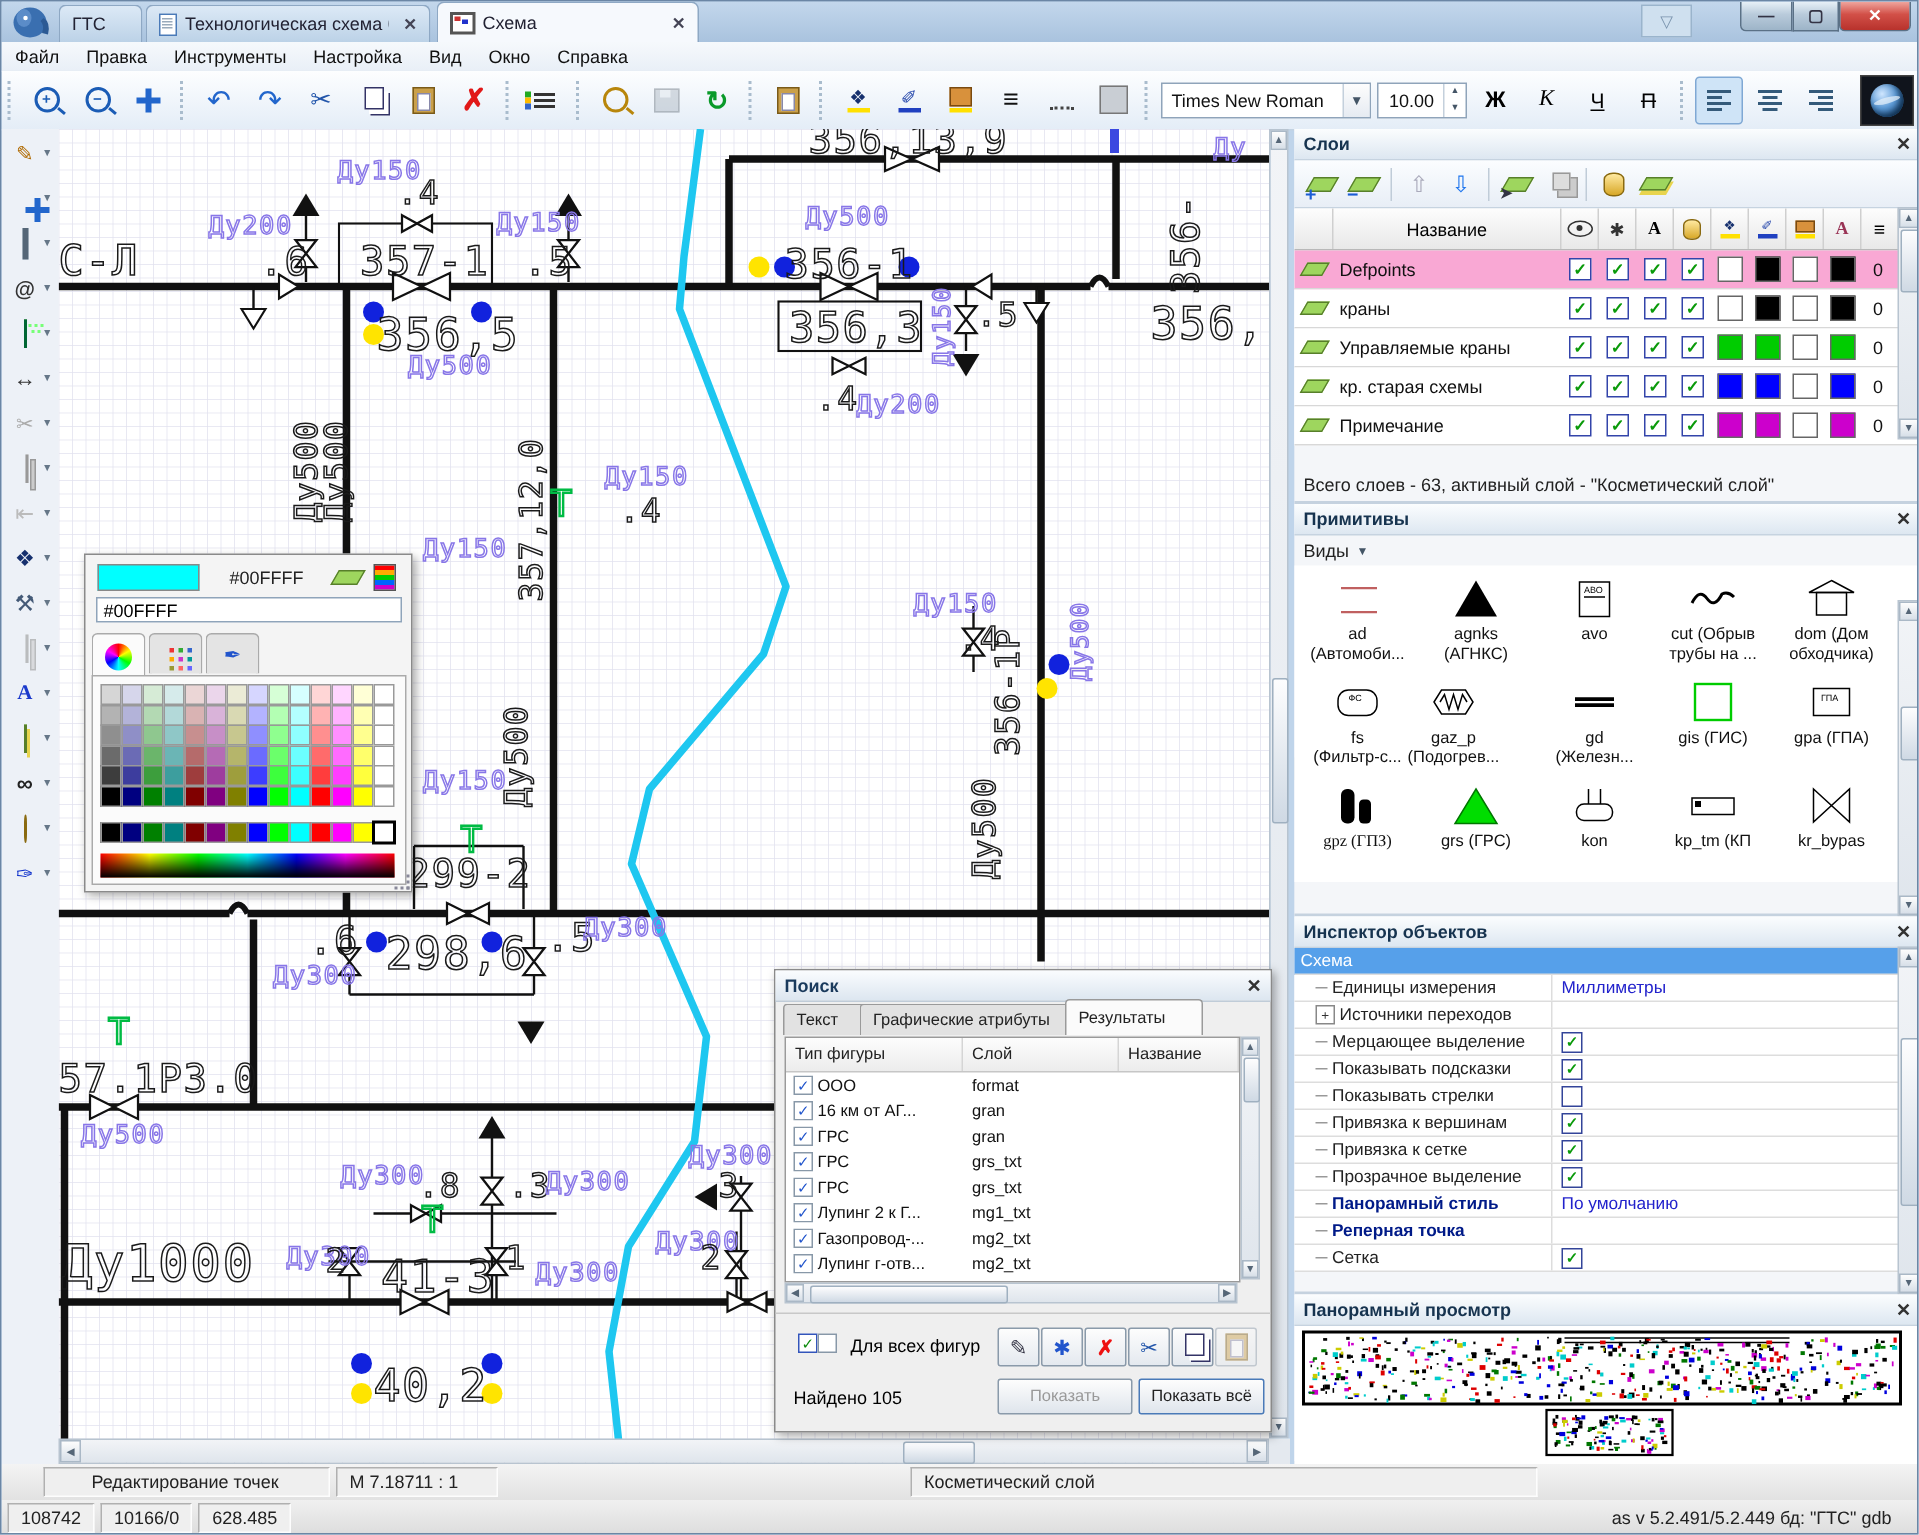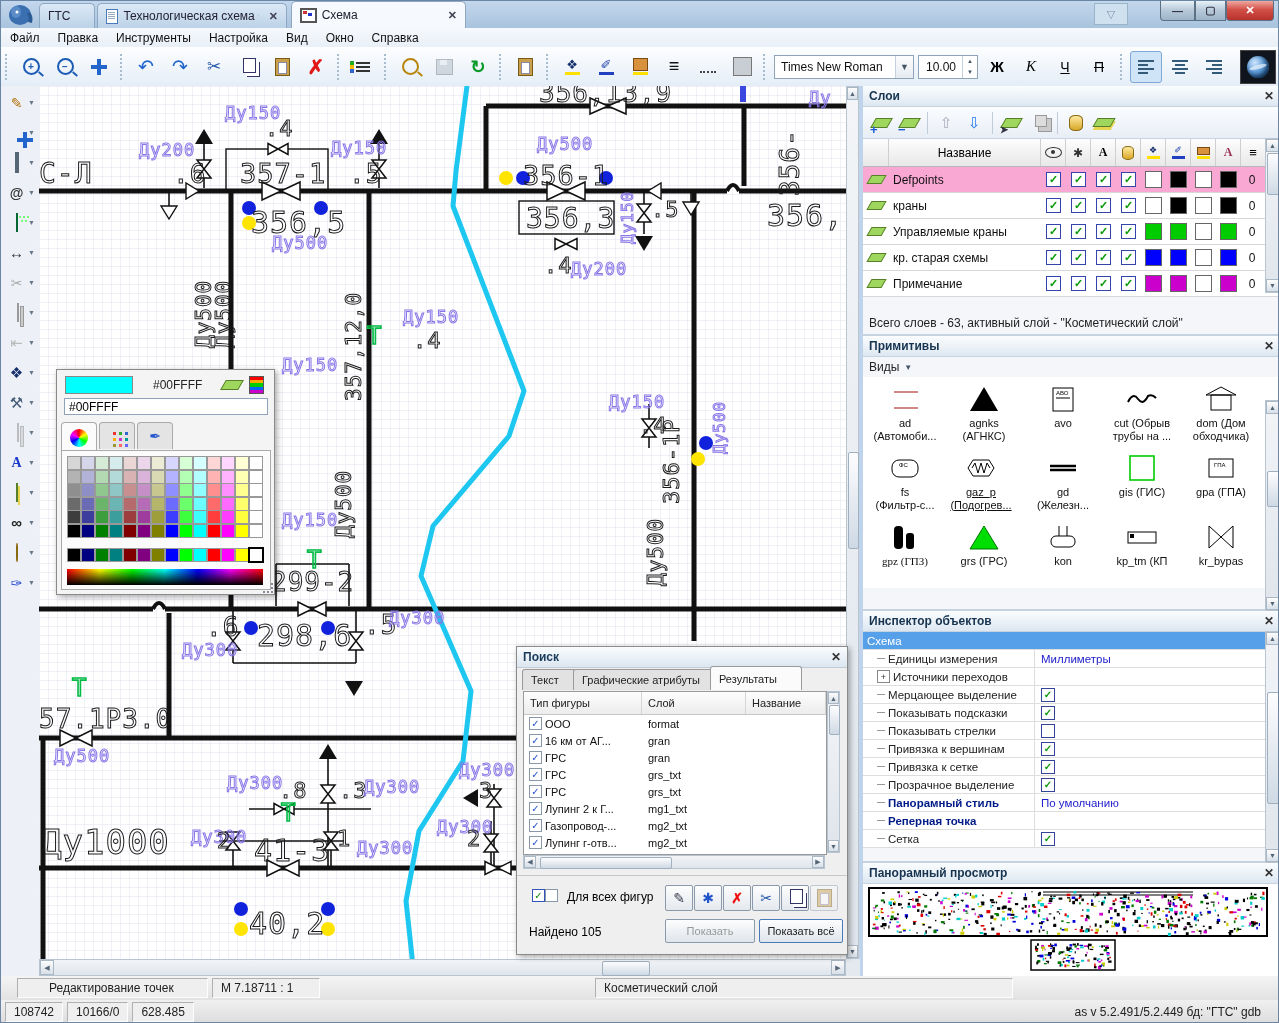--- a/index.html
+++ b/index.html
@@ -1160,21 +1160,21 @@
           </div>
           <div class="pcell" style="left: 4px; top: 73px;">
             <div class="pico">
               <svg width="34" height="30">
                 <rect x="4" y="7" width="26" height="17" rx="7" fill="none" stroke="#000"></rect>
                 <text x="11" y="14" font-size="6" fill="#000">ФС</text>
               </svg>
             </div>
             <div class="plab">fs<br>(Фильтр-с...</div>
           </div>
-          <div class="pcell" style="left: 80px; top: 73px; text-decoration: underline;">
+          <div class="pcell" style="left: 68px; top: 73px;">
             <div class="pico">
               <svg width="34" height="30">
                 <polygon points="4,15 9,7 25,7 30,15 25,23 9,23" fill="none" stroke="#000"></polygon>
                 <path d="M8 15 l3 -5 3 10 3 -10 3 10 3 -10 3 5" fill="none" stroke="#000"></path>
               </svg>
             </div>
             <div class="plab">gaz_p<br>(Подогрев...</div>
           </div>
           <div class="pcell" style="left: 162px; top: 73px;">
             <div class="pico">
@@ -2013,21 +2013,21 @@
             <rect x="211.46539735794067" y="61.29867744445801" width="2.412148803472519" height="2.2269670963287354" fill="#070"></rect>
             <rect x="211.69163489341736" y="67.26475429534912" width="1.1371406316757202" height="2.1754029393196106" fill="#000"></rect>
             <rect x="209.8826551437378" y="76.59777450561523" width="1.6273608207702637" height="2.890477240085602" fill="#000"></rect>
             <rect x="205.6232693195343" y="66.95302295684814" width="3.5896302461624146" height="1.368896245956421" fill="#0cc"></rect>
           </svg>
       </div>
     </div>
   </div>
 
   <div id="status1">
-    <div class="scell" style="margin-left:16px;width:150px;padding-left:31px;">
+    <div class="scell" style="margin-left:28px;width:150px;padding-left:31px;">
         <span>Редактирование точек</span>
       </div>
     <div class="scell" style="width:90px;">
         <span>М 7.18711 : 1</span>
       </div>
     <div class="scell" style="width:400px;margin-left:275px;">
         <span>Косметический слой</span>
       </div>
   </div>
   <div id="status2">

